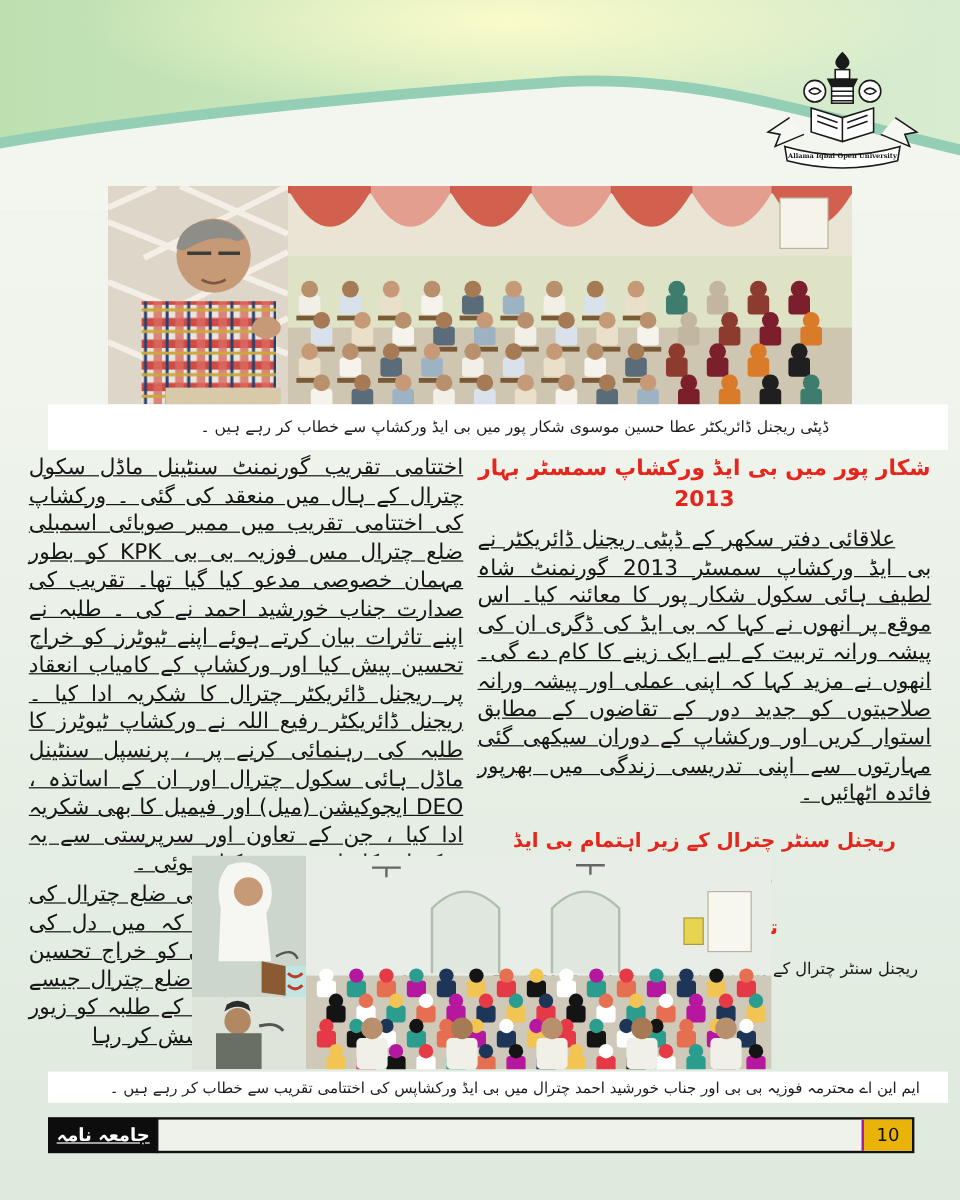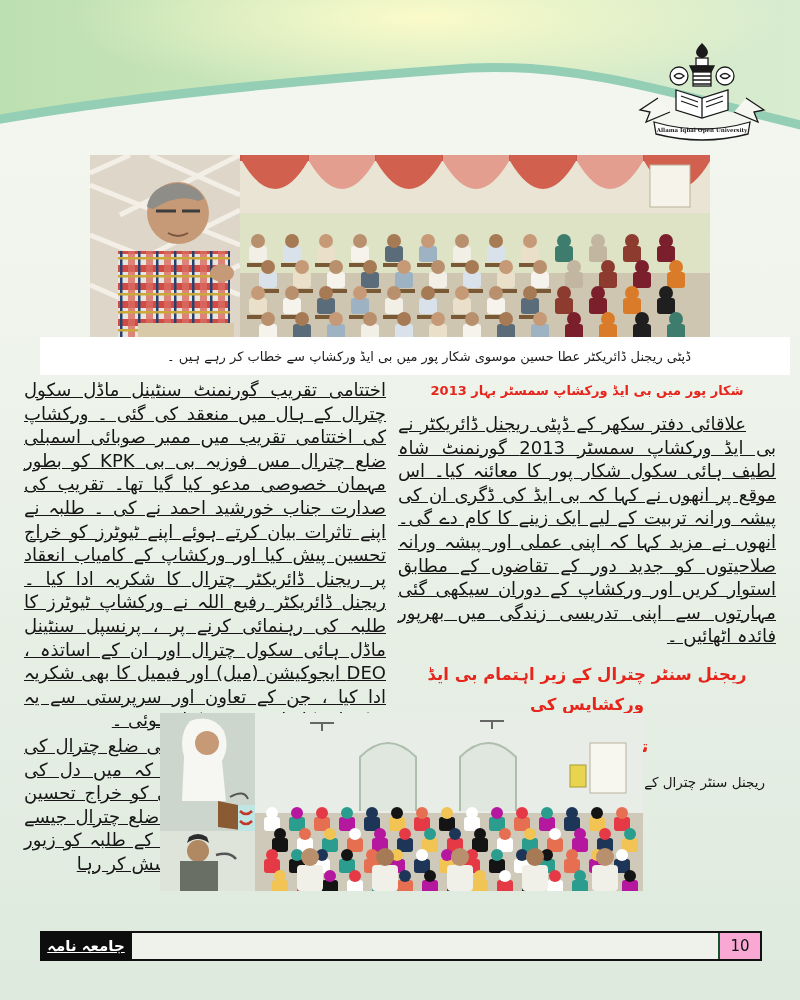--- a/index.html
+++ b/index.html
@@ -14,33 +14,33 @@
         text-shadow:1px 1px 0 #c9d4ef,2px 2px 3px rgba(90,110,170,.45);}
   .logo{left:636px;top:40px;}
   
   .photo{margin:0;}
   .caption-band{background:#ffffff;display:flex;align-items:center;justify-content:center;padding-left:28px;}
   .caption-text{direction:rtl;font-size:13px;color:#1c1c1c;}
   
   .col{direction:rtl;color:#161616;}
   .col p{margin:0 0 2px 0;text-indent:30px;font-size:18px;line-height:23.6px;text-align:justify;text-decoration:underline;}
   .h-red{color:#e6251c;font-weight:bold;text-align:center;direction:rtl;}
-  .h-red.h1{font-size:13px;line-height:26px;margin:2px 0 8px 0;}
+  .h-red.h1{font-size:18px;line-height:26px;margin:2px 0 8px 0;}
   .h-red.h2{font-size:16.5px;line-height:30px;margin:12px 0 4px 0;}
   .h-red.h2 .line2{display:block;margin-top:12px;}
   .lead-line{direction:rtl;font-size:13.5px;line-height:24px;text-align:center;margin:8px 0 0 0;}
   
   .footer-label{left:40px;top:931px;width:92px;height:30px;background:#0d0d0d;
         display:flex;align-items:center;justify-content:center;}
   .footer-label span{color:#ffffff;font-size:15px;font-weight:bold;direction:rtl;text-decoration:underline;}
   .footer-bar{left:130px;top:931px;width:632px;height:30px;border:2px solid #111;
         box-sizing:border-box;background:#eef2ea;display:flex;}
   .footer-bar .spacer{flex:1;}
-  .footer-page{width:40px;border-left:2px solid #14532d;display:flex;align-items:center;
-        justify-content:center;font-size:15px;color:#111;background:#f9a8d4;}
+  .footer-page{width:40px;border-left:2px solid #a21caf;display:flex;align-items:center;
+        justify-content:center;font-size:15px;color:#111;background:#eab308;}
 </style>
 </head>
 <body>
 
 <div class="page">
 
   <svg class="abs header-svg" width="800" height="176" viewBox="0 0 800 176">
     <defs>
       <linearGradient id="gGreen" x1="0" y1="0" x2="1" y2="0">
         <stop offset="0" stop-color="#bde0b1"></stop>
@@ -446,20 +446,23 @@
             <circle cx="300" cy="144" r="9" fill="#b8906e"></circle>
             <rect x="362" y="152" width="26" height="26" rx="4" fill="#f0efe8"></rect>
             <circle cx="375" cy="144" r="9" fill="#a57a55"></circle>
             <rect x="432" y="152" width="26" height="26" rx="4" fill="#f0efe8"></rect>
             <circle cx="445" cy="144" r="9" fill="#b8906e"></circle>
           </g>
       </g>
     </svg>
   </figure>
 
+  <div class="abs caption-band" style="left:40px;top:893px;width:722px;height:26px;">
+    <span class="caption-text" style="font-size:12.5px;">ایم این اے محترمہ فوزیہ بی بی اور جناب خورشید احمد چترال میں بی ایڈ ورکشاپس کی اختتامی تقریب سے خطاب کر رہے ہیں ۔</span>
+  </div>
 
   <div class="abs footer-label">
     <span>جامعہ نامہ</span>
   </div>
   <div class="abs footer-bar">
     <div class="spacer"></div>
     <div class="footer-page">10</div>
   </div>
 
 </div>

